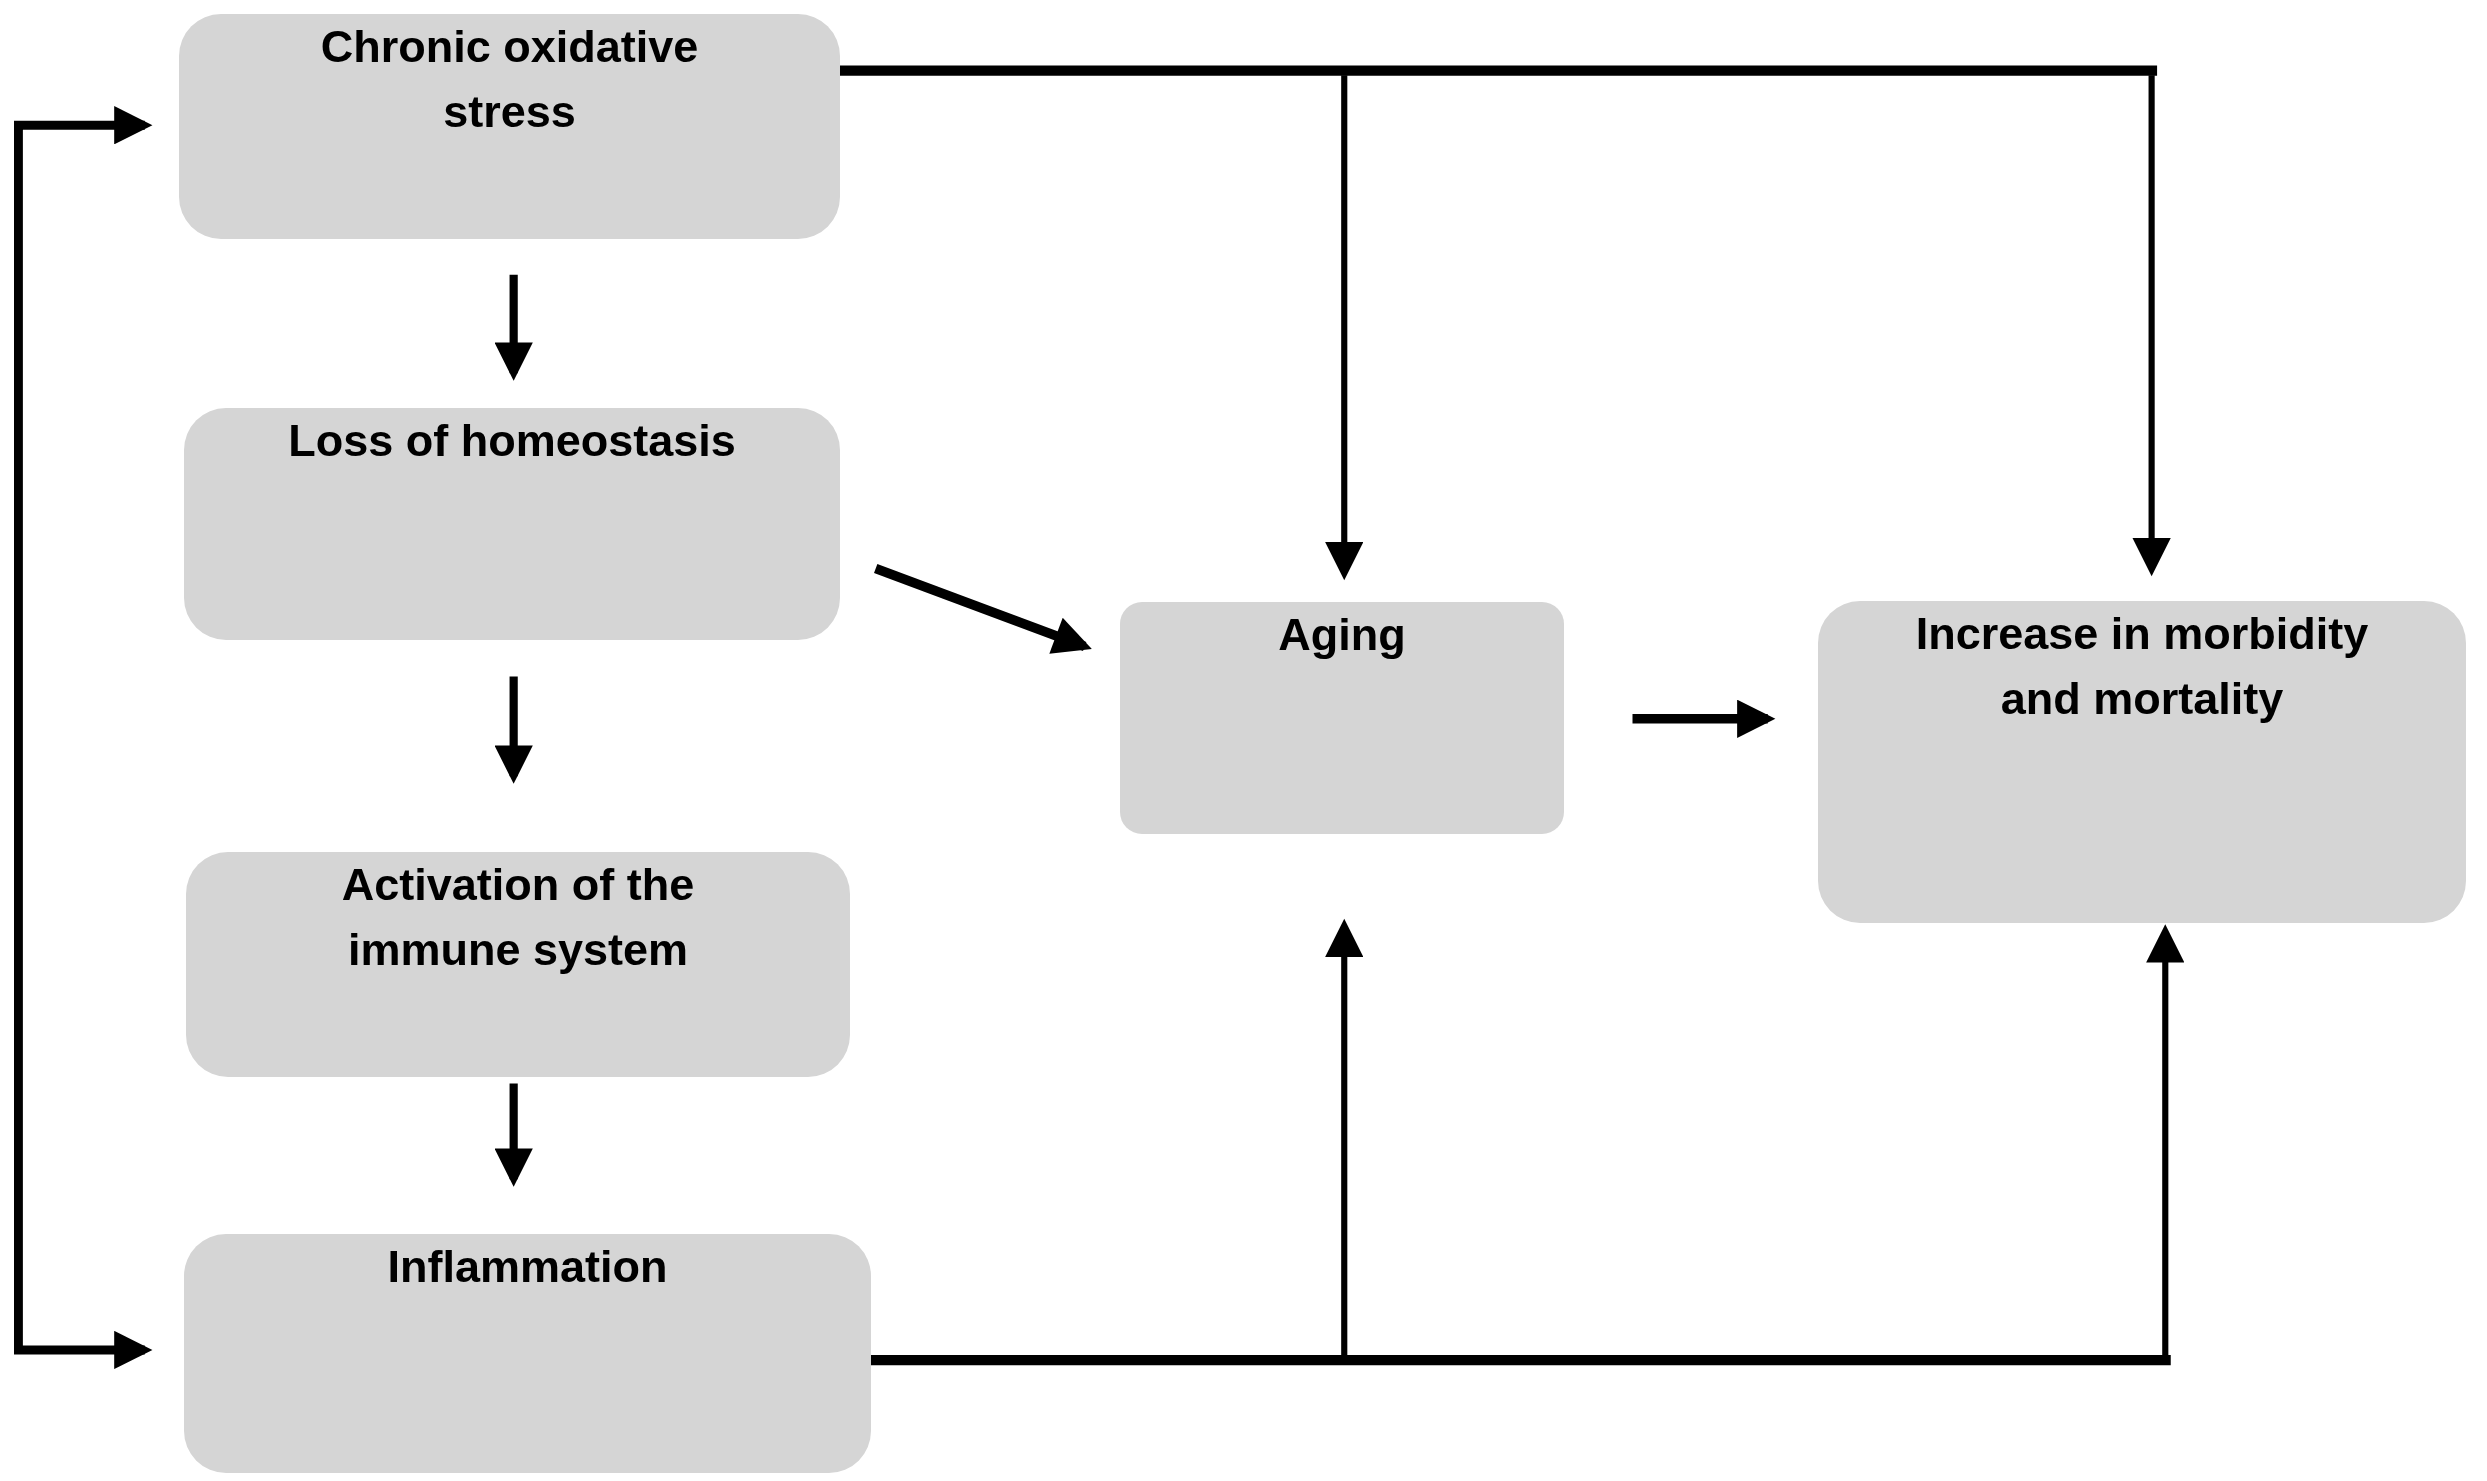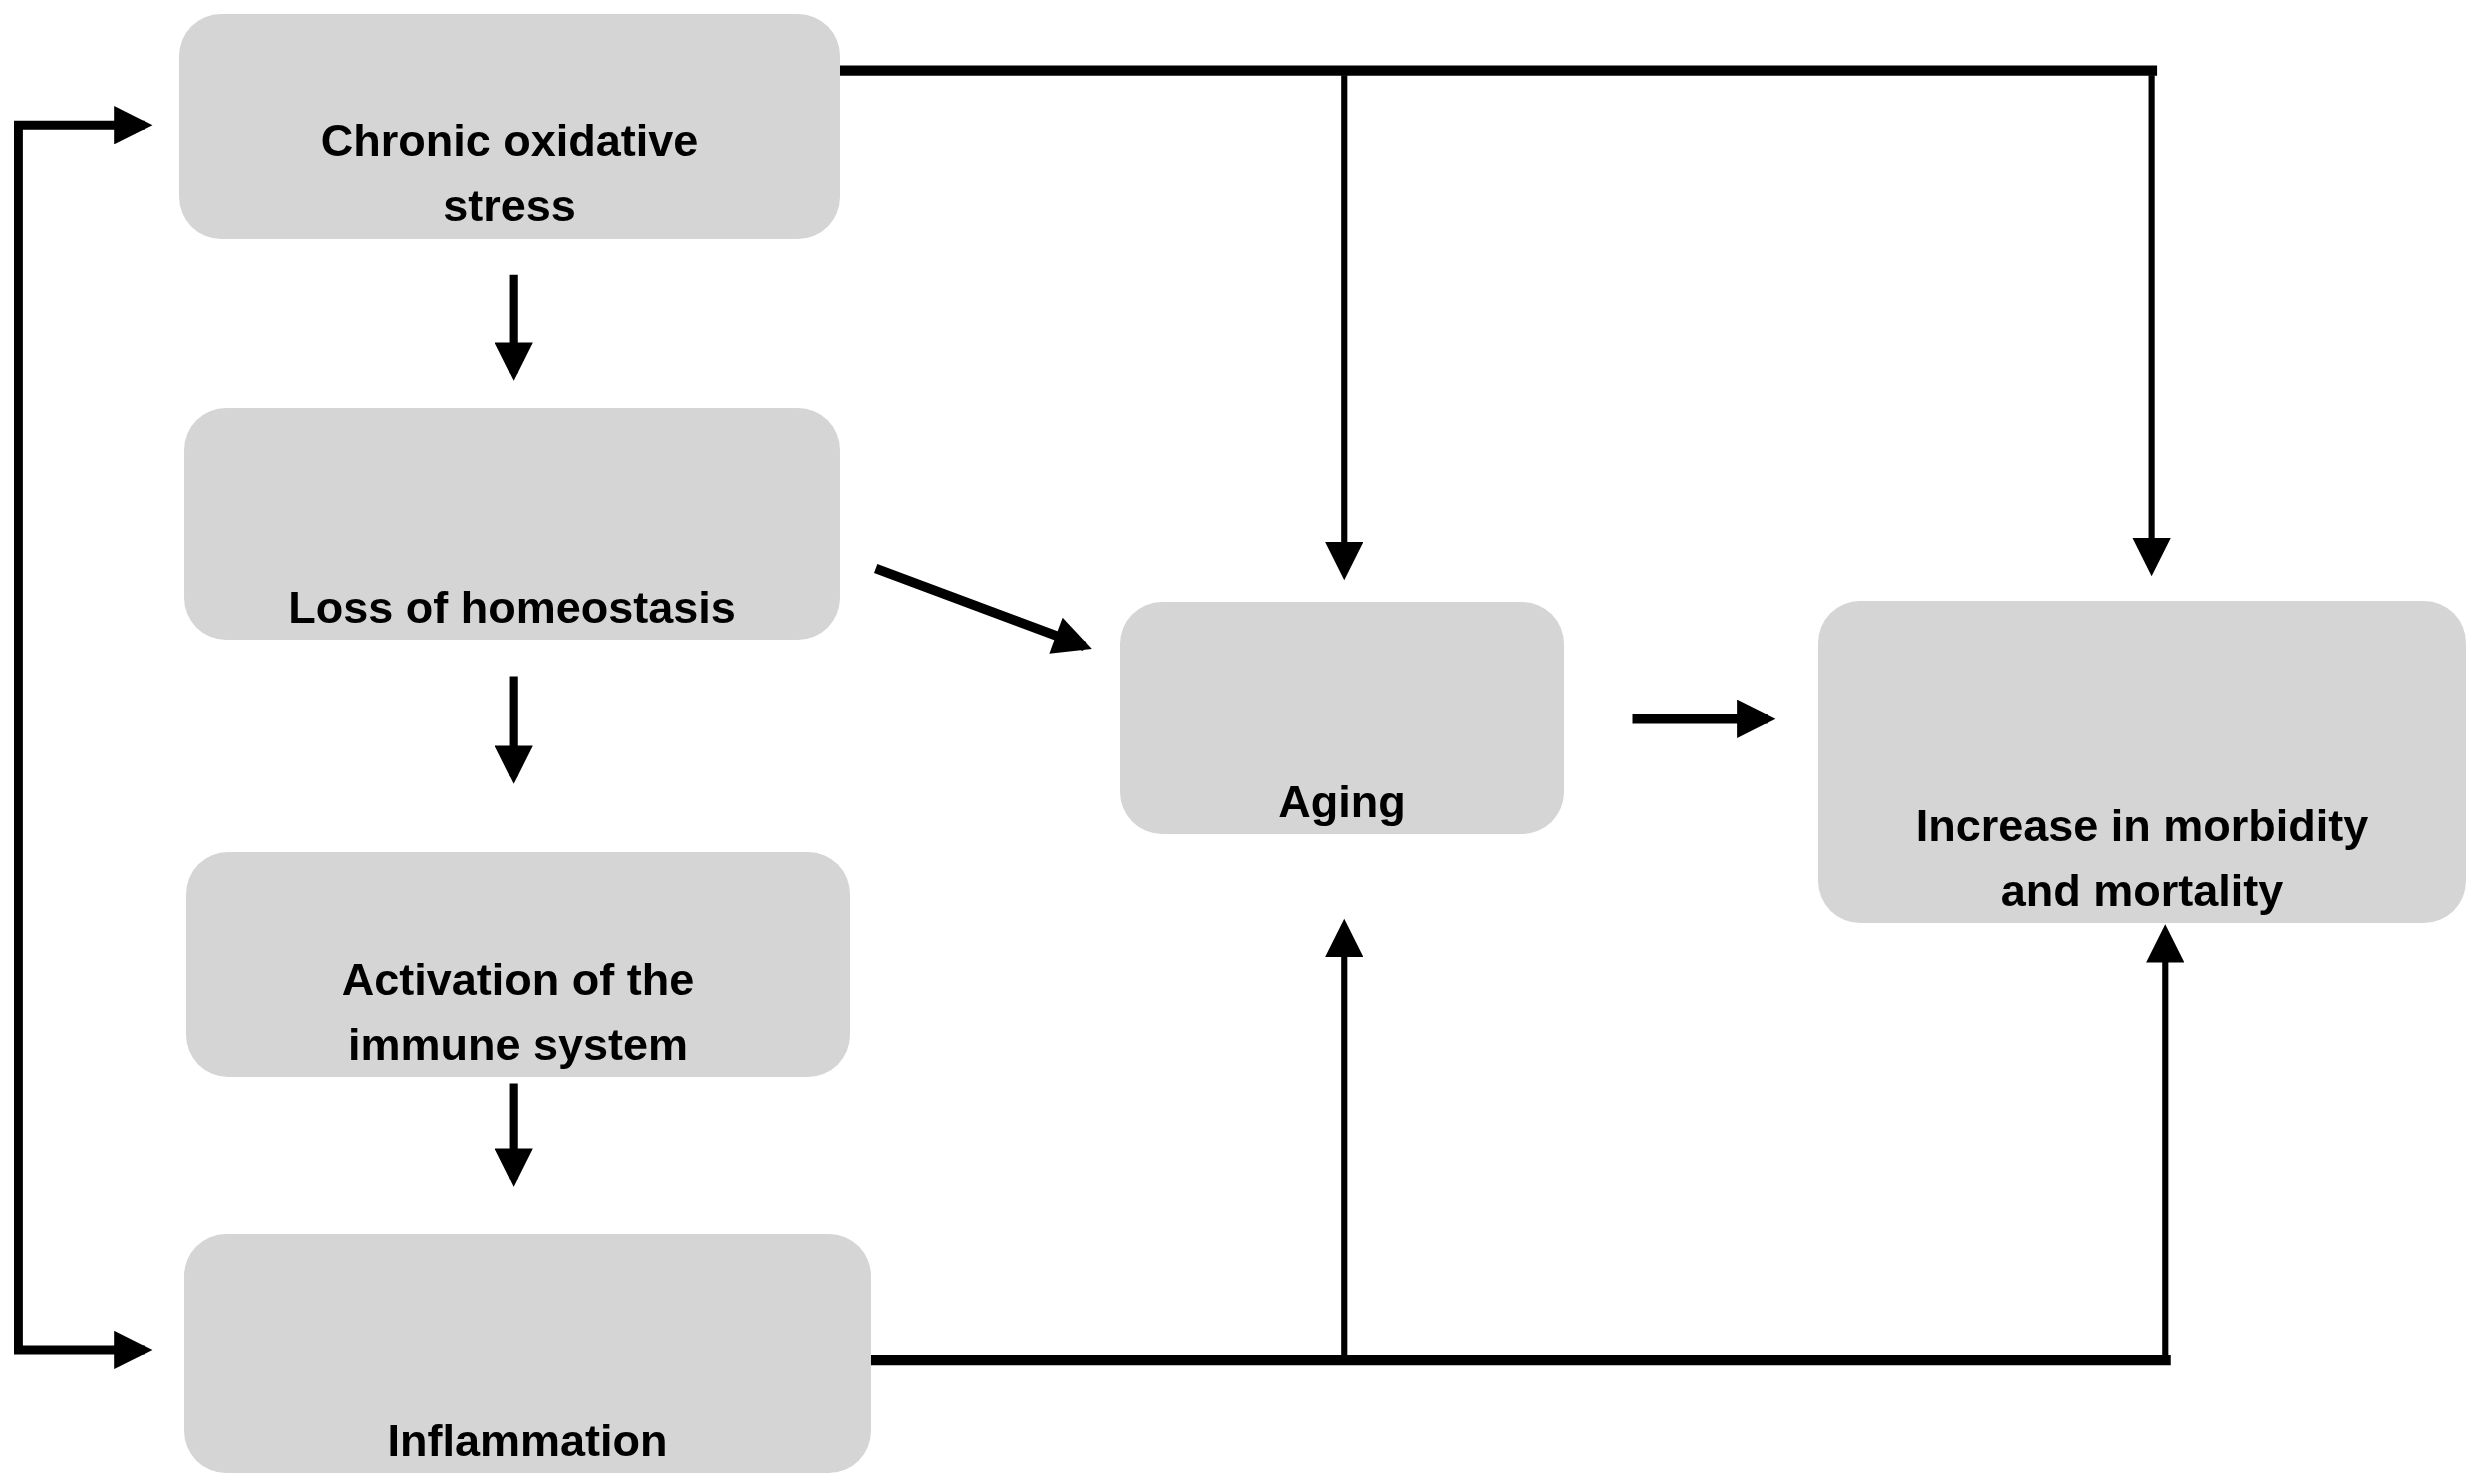--- a/index.html
+++ b/index.html
@@ -15,34 +15,34 @@
     position: absolute;
     left: 0; top: 0;
     width: 2487px;
     height: 1482px;
   }
   .node {
     position: absolute;
     background: #d5d5d5;
     border-radius: 42px;
     display: flex;
-    align-items: flex-end;
+    align-items: flex-start;
     justify-content: center;
     text-align: center;
     color: #000000;
     font-weight: 700;
     font-size: 45px;
     line-height: 1.45;
   }
   .node .label { white-space: pre-line; }
   #n-chronic      { left: 179px;  top: 13.7px;   width: 661px;  height: 225px; }
   #n-loss         { left: 184px;  top: 408px;  width: 656px;  height: 232px; }
   #n-activation   { left: 186px;  top: 852px; width: 664px;  height: 225px; }
   #n-inflammation { left: 184px;  top: 1234px; width: 687px; height: 239px; }
-  #n-aging        { left: 1120px; top: 602px;  width: 444px;  height: 232px; }
+  #n-aging        { left: 1120px; top: 602px;  width: 444px;  height: 232px; border-radius: 22px; }
   #n-increase     { left: 1818px; top: 601px;  width: 648px;  height: 322px; }
   .edge { stroke: #000000; fill: none; }
 </style>
 </head>
 <body>
 
 <div class="canvas">
 
   <svg class="arrow-layer" viewBox="0 0 3641 2169">
     <defs>

